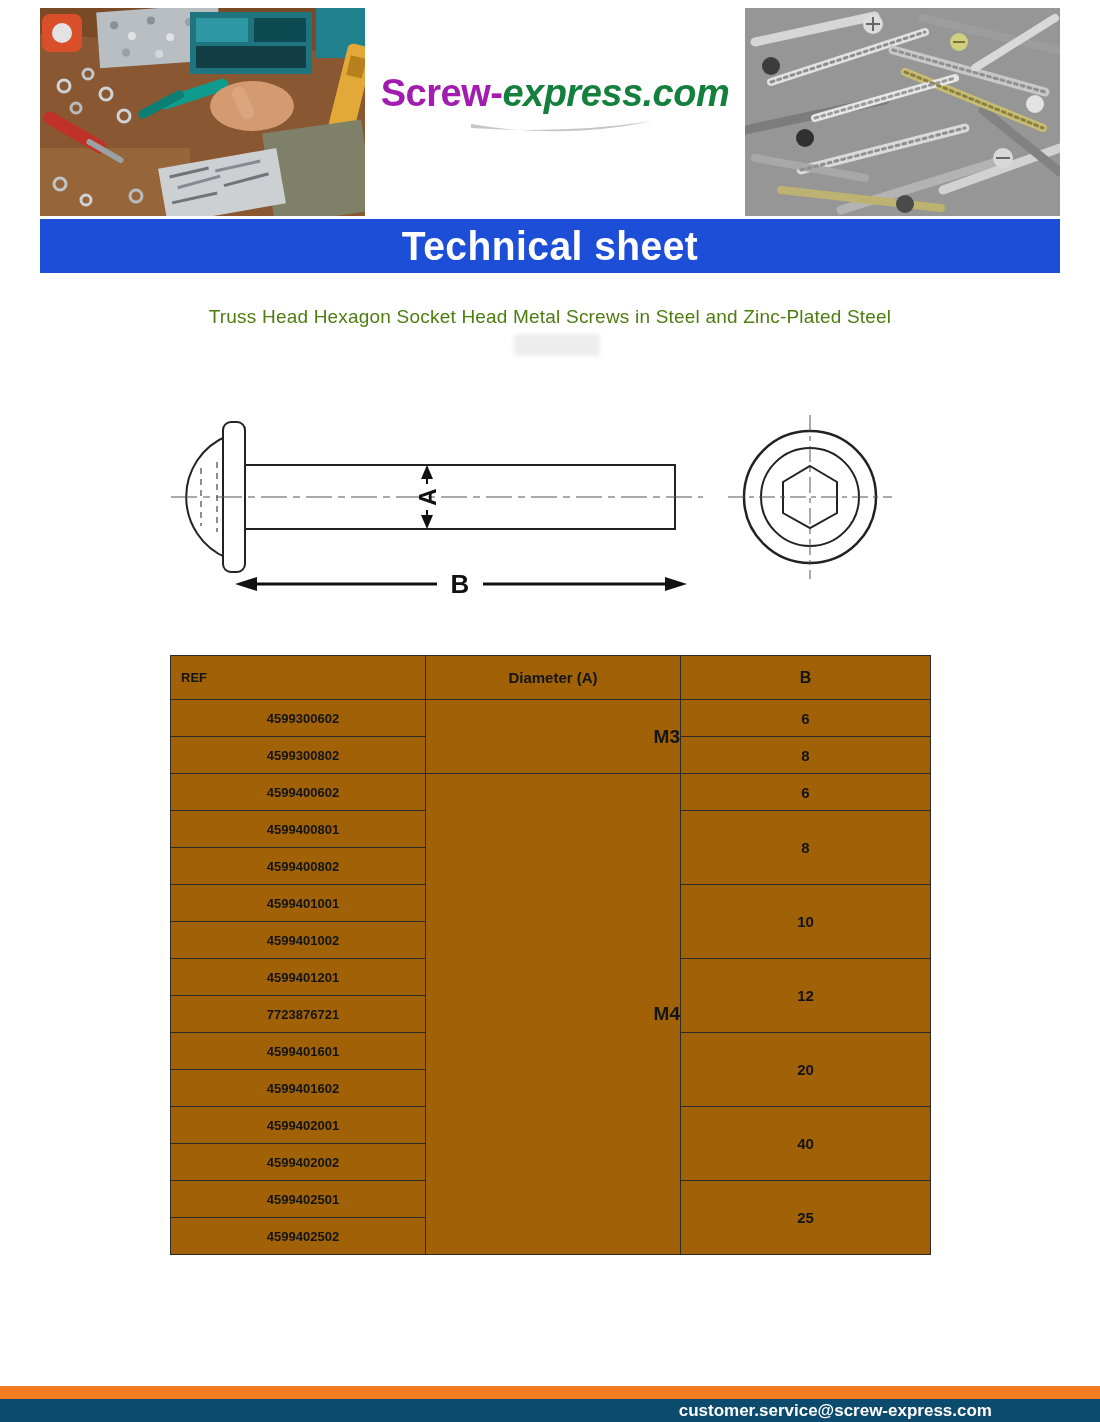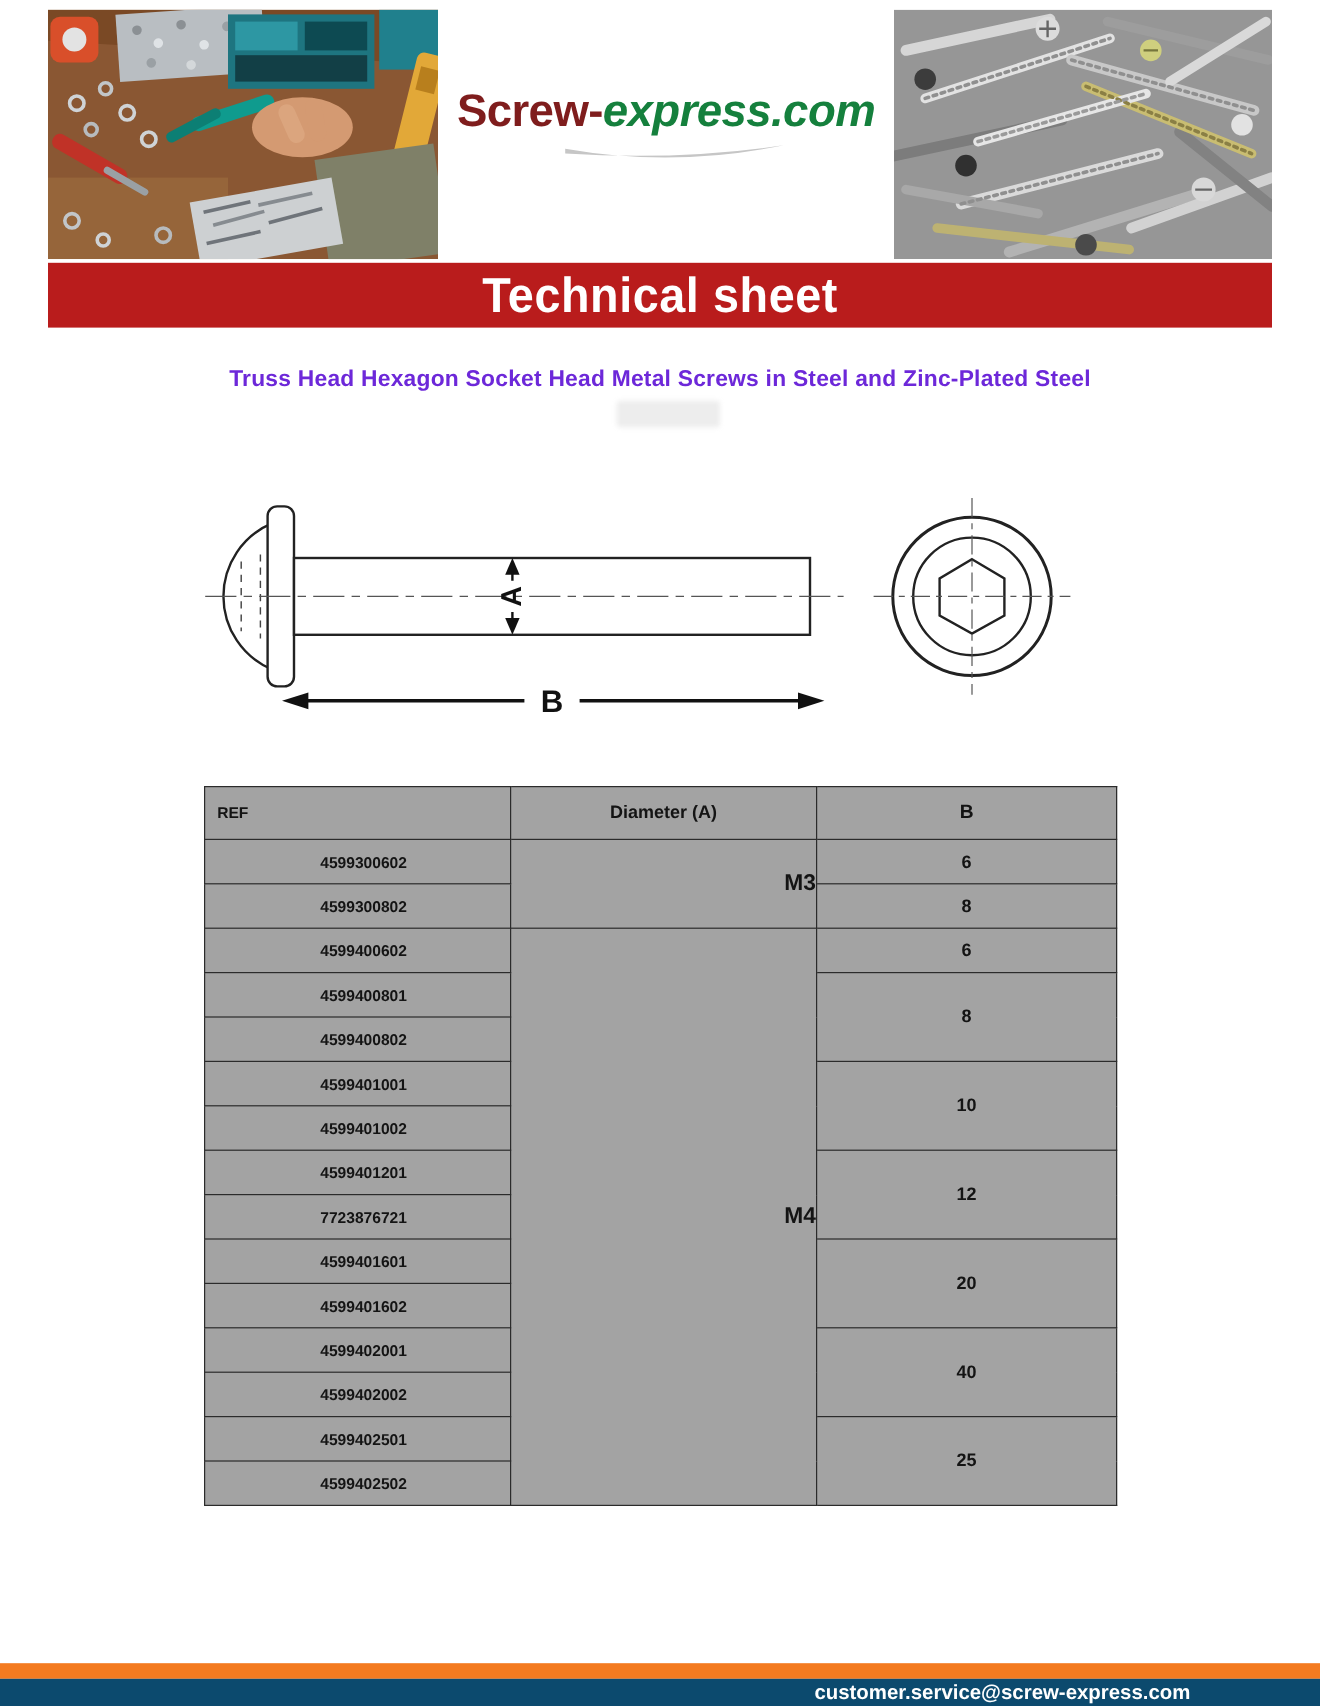--- a/index.html
+++ b/index.html
@@ -10,47 +10,47 @@
   }
 
   
   .photo { position:absolute; top:8px; height:208px; overflow:hidden; }
   .photo svg { display:block; width:100%; height:100%; }
   .photo-left  { left:40px;  width:325px; }
   .photo-right { left:745px; width:315px; }
 
   .logo { position:absolute; left:365px; top:72px; width:380px; text-align:center; white-space:nowrap; }
   .logo-line { font-size:38px; font-weight:bold; letter-spacing:-0.5px; }
-  .logo-dark   { color:#7f1d1d;margin-top:20px; }
+  .logo-dark   { color:#a21caf;margin-top:20px; }
   .logo-orange { color:#15803d; font-style:italic;text-align:center; }
   .swoosh { margin:4px 0 0 14px; }
 
   .banner {
     position:absolute; left:40px; top:219px; width:1020px; height:54px;
-    background:#b91c1c; display:flex; align-items:center; justify-content:center;
+    background:#1d4ed8; display:flex; align-items:center; justify-content:center;
   }
   .banner-title {
     color:#ffffff; font-weight:bold; font-size:41px; letter-spacing:0.5px;
     display:inline-block; transform:scaleX(0.95);
   }
 
   .subtitle {
     position:absolute; left:0; top:306px; width:1100px; text-align:center;
-    color:#6d28d9; font-size:19px; font-weight:bold; letter-spacing:0.2px;
+    color:#4d7c0f; font-size:19px; font-weight:normal; letter-spacing:0.2px;
   }
   .watermark {
     position:absolute; left:514px; top:334px; width:86px; height:22px;
     background:rgba(140,140,140,0.16); filter:blur(2px); border-radius:3px;
   }
 
   
   .drawing { position:absolute; left:165px; top:412px; width:740px; height:200px; }
 
   
-  .spec-table { position:absolute; left:170px; top:655px; border-collapse:collapse; table-layout:fixed; background:#a3a3a3; }
+  .spec-table { position:absolute; left:170px; top:655px; border-collapse:collapse; table-layout:fixed; background:#a16207; }
   .spec-table th, .spec-table td { border:1px solid #2b2b2b; color:#141414; vertical-align:middle; }
   .spec-table th { height:44px; }
   .spec-table td { height:37px; }
   .th-ref  { text-align:left; padding-left:10px; font-size:13px; font-weight:bold; }
   .th-dia  { text-align:center; font-size:15px; font-weight:bold; }
   .th-b    { text-align:center; font-size:16px; font-weight:bold; }
   .td-ref  { text-align:center; padding-left:10px; font-size:13px; font-weight:bold; }
   .td-dia  { text-align:right; font-size:19px; font-weight:bold; }
   .td-b    { text-align:center; font-size:15px; font-weight:bold; }
 

